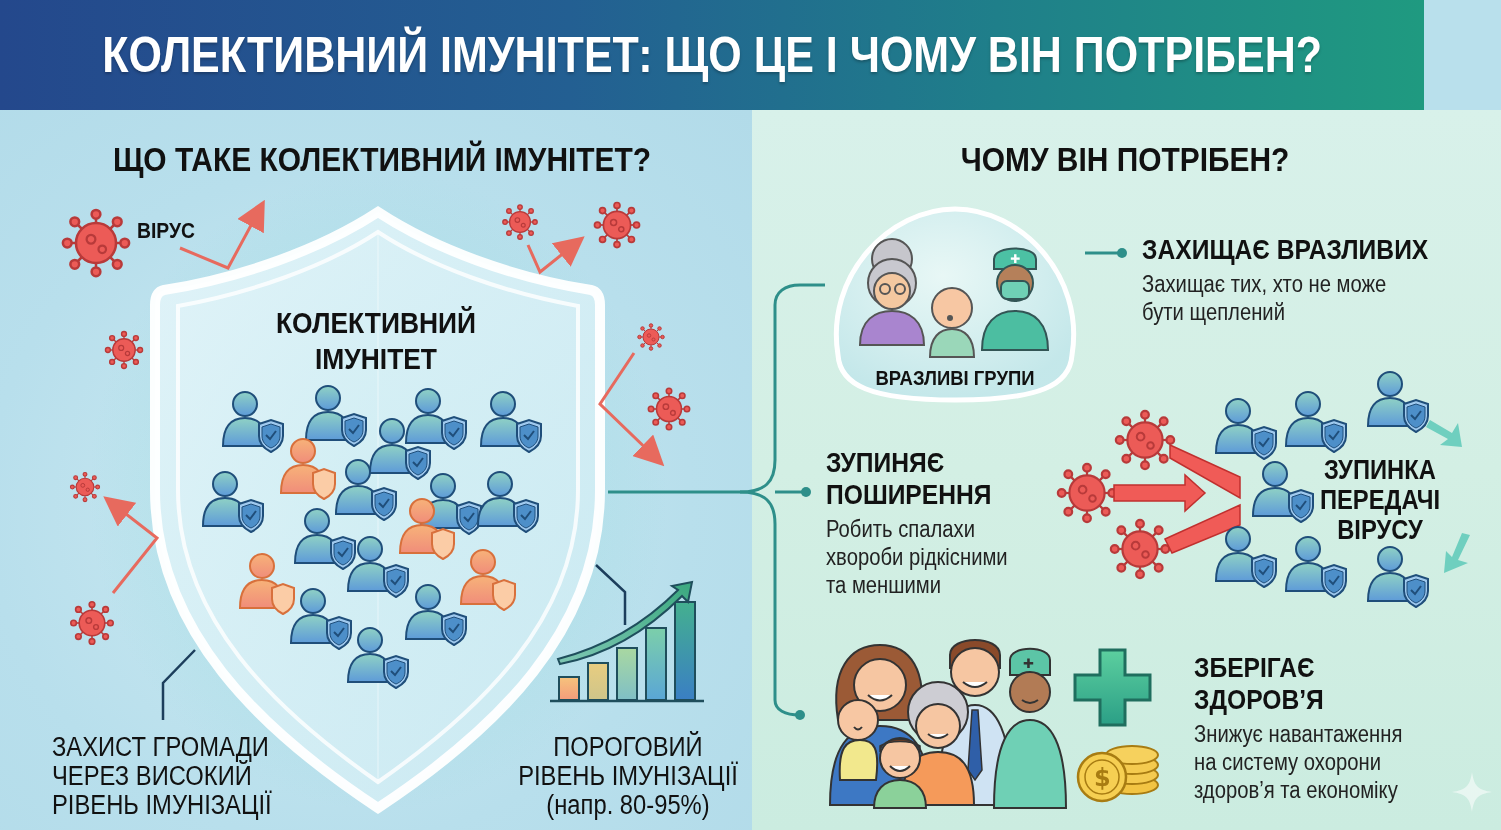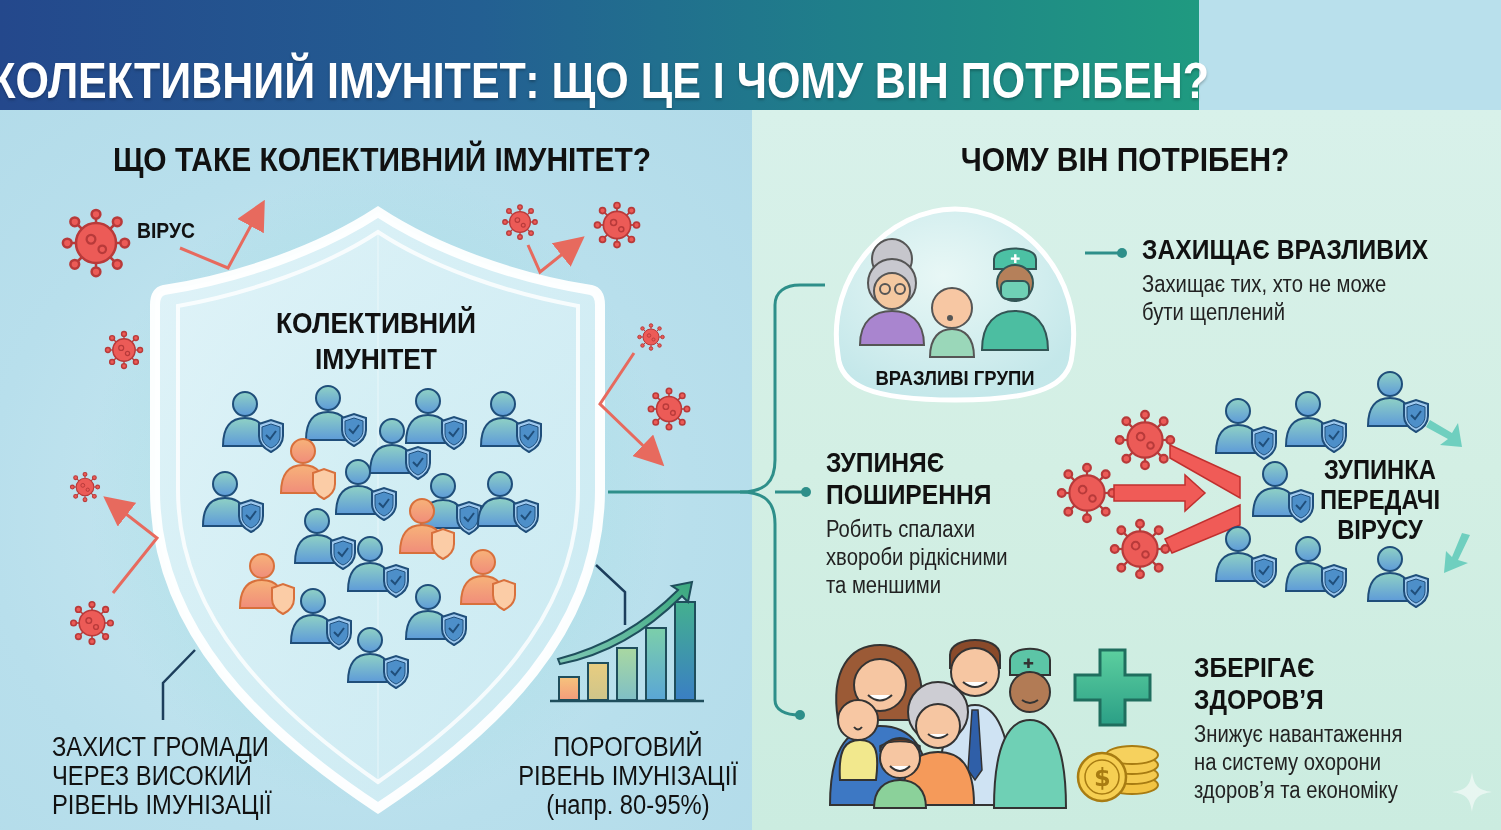--- a/index.html
+++ b/index.html
@@ -1,22 +1,22 @@
 <!DOCTYPE html>
 <html><head>
 <meta charset="utf-8">
 <style>
   * { box-sizing: border-box; margin: 0; padding: 0; }
   html, body { width: 1501px; height: 830px; overflow: hidden; }
   body { font-family: "Liberation Sans", "DejaVu Sans", sans-serif; background: #b9e0ec; position: relative; }
 
   .header {
-    position: absolute; left: 0; top: 0; width: 1199px; height: 110px;
+    position: absolute; left: 0; top: 0; width: 1424px; height: 110px;
     background: linear-gradient(90deg, #24488c 0%, #235f92 40%, #1f7f8a 70%, #1f9a80 100%);
-    display: flex; align-items: flex-end; justify-content: center;
+    display: flex; align-items: center; justify-content: center;
   }
   .header h1 {
     color: #ffffff; font-size: 50px; font-weight: 700; letter-spacing: 0px;
     transform: scaleX(0.86); white-space: nowrap; text-shadow: 0 2px 3px rgba(0,0,0,0.25);
   }
 
   .left-panel {
     position: absolute; left: 0; top: 110px; width: 752px; height: 720px;
     background: radial-gradient(ellipse at 45% 55%, #cdeaf2 0%, #b8dfec 60%, #b2dbe9 100%);
   }

